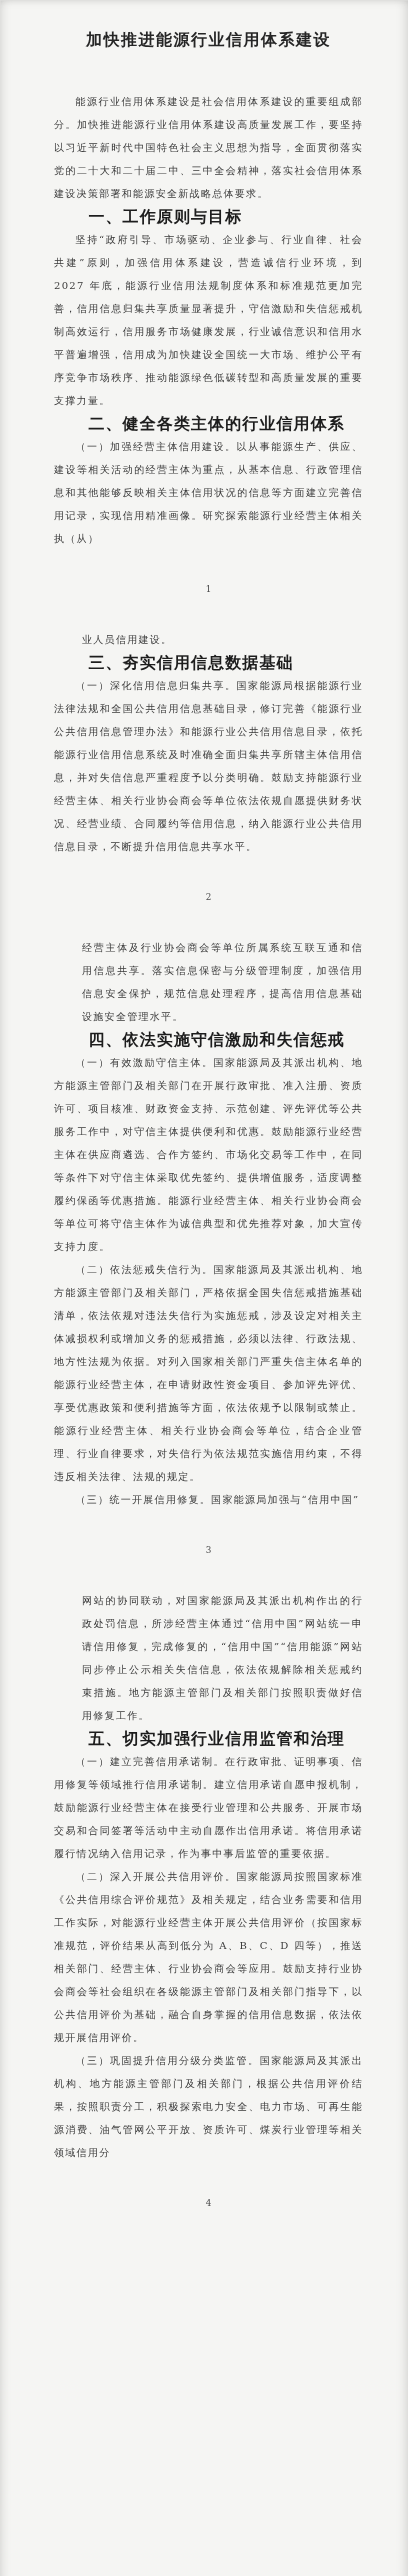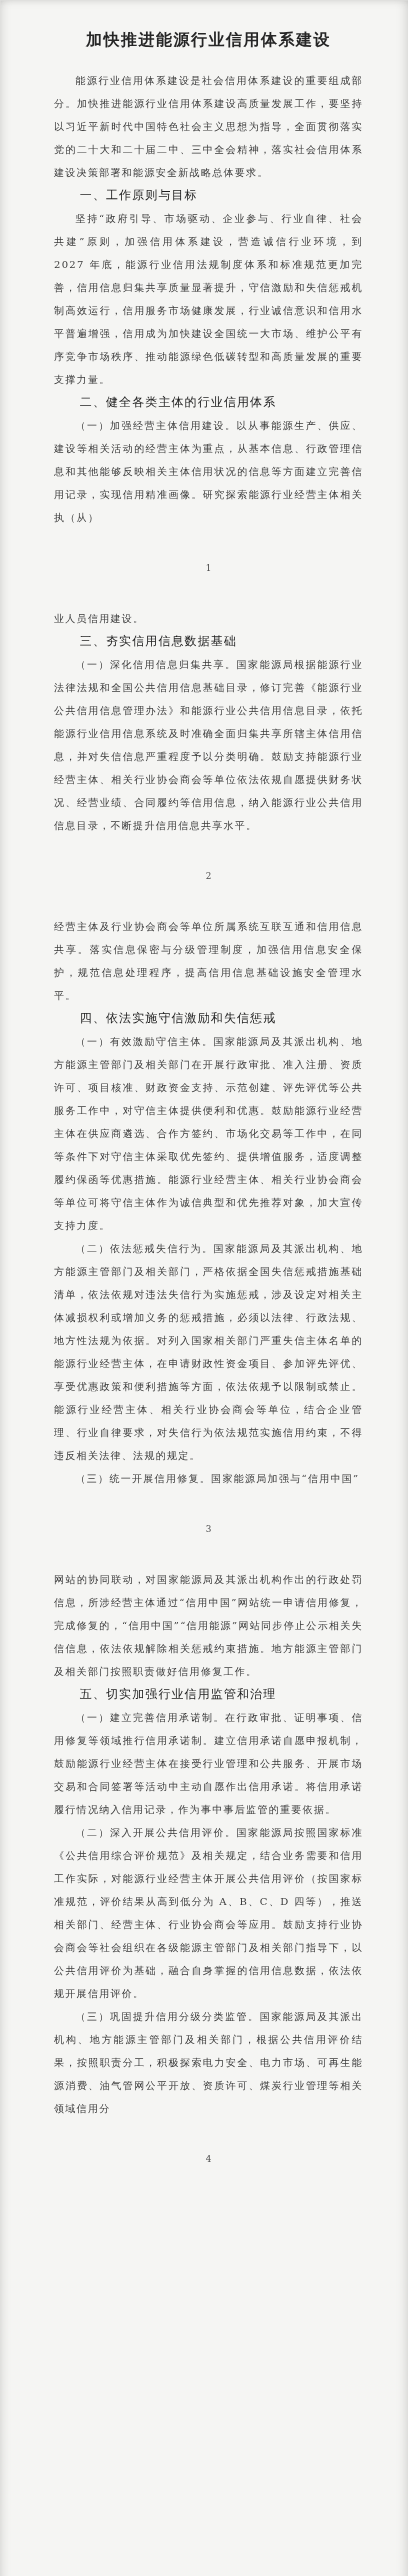--- a/index.html
+++ b/index.html
@@ -19,43 +19,43 @@
       inset 0 0 0 0.5px #e0e0de,
       inset 7.2px 0 10.3px -6.2px rgba(0,0,0,.14),
       inset -8.2px 0 11.3px -6.2px rgba(0,0,0,.16),
       inset 0 6.2px 8.2px -5.2px rgba(0,0,0,.10),
       inset 0 -6.2px 8.2px -5.2px rgba(0,0,0,.08);
   }
   .doc{
     padding:26px 46px 0 54px;
     color:#3a3a3a;
   }
-  .title-wrap{margin-bottom:15px;}
+  .title-wrap{margin-bottom:36px;}
   .title{
     font-size:16px;
     font-weight:700;
     text-align:center;
     line-height:28px;
     letter-spacing:1.5px;
     color:#262626;
   }
   .blk{
     font-size:10px;
     line-height:23px;
     letter-spacing:1.3px;
     text-align:justify;
     color:#3a3a3a;
   }
   .para{text-indent:2.15em;}
-  .cont{text-indent:0;}
+  .cont{text-indent:0;margin-left:28px;}
   .heading{
-    font-weight:400;
+    font-weight:700;
     color:#1d1d1d;
     text-indent:2.15em;
-    font-size:12px;
+    font-size:16px;
     font-family:"DejaVu Sans","Liberation Sans",sans-serif;
     letter-spacing:1.1px;
   }
   .pagebreak{
     height:78px;
     display:flex;
     align-items:center;
     justify-content:center;
     text-indent:0;
     letter-spacing:0;

